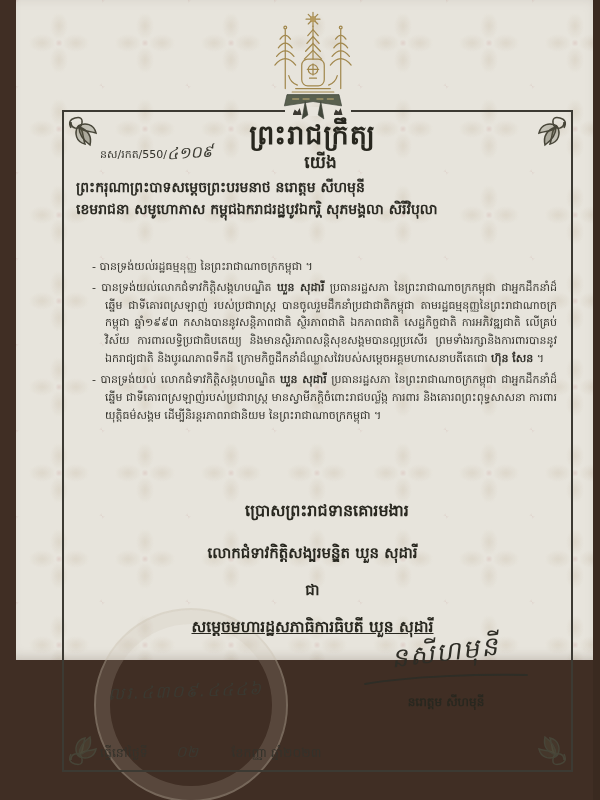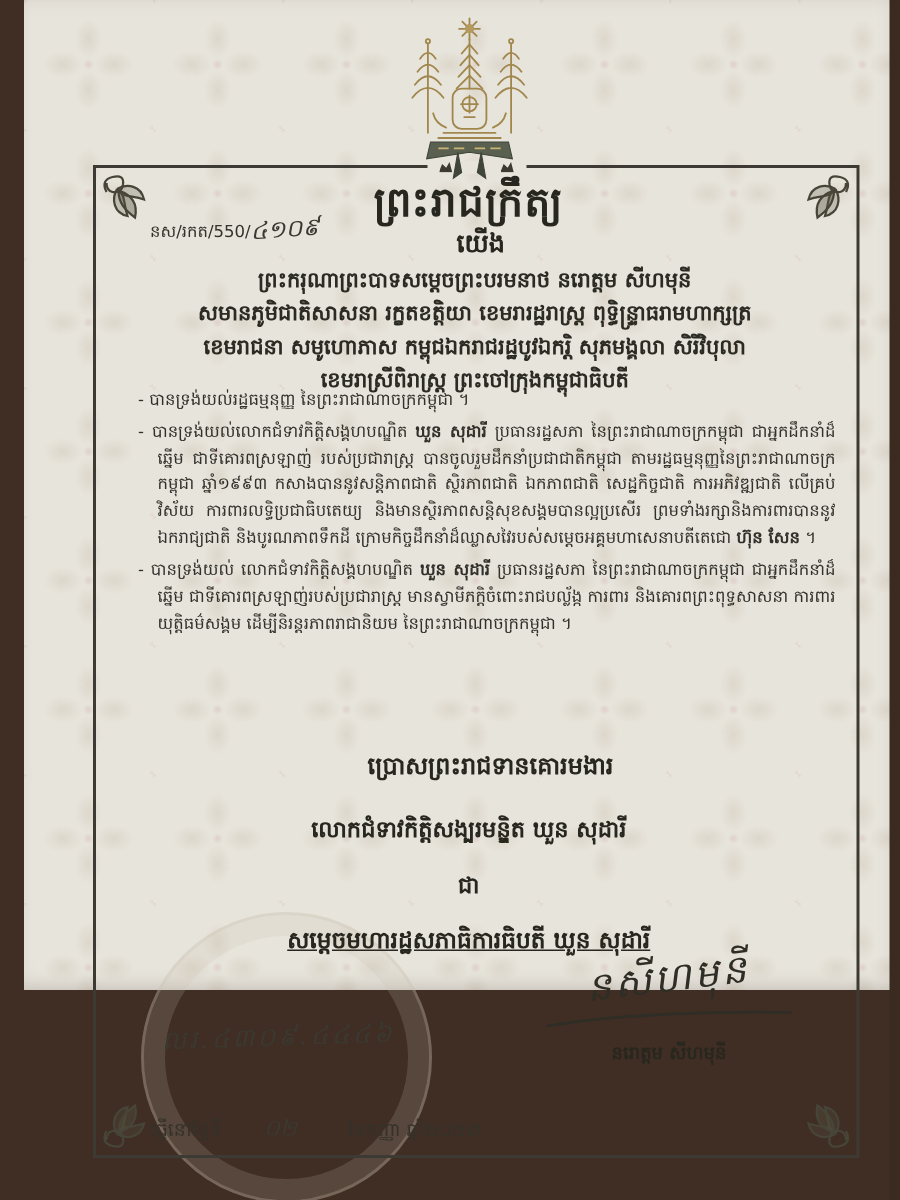--- a/index.html
+++ b/index.html
@@ -51,21 +51,21 @@
   
   .arms{position:absolute;left:50%;top:8px;transform:translateX(-50%);z-index:5;}
   
   .kh-title{position:absolute;left:0;width:100%;top:118px;text-align:center;
     font-size:27px;font-weight:bold;letter-spacing:1px;color:#28271f;}
   .ref-line{position:absolute;left:84px;top:142px;font-size:11px;color:#33322b;white-space:nowrap;}
   .hand{font-style:italic;color:#3a3931;}
   .ref-line .hand{font-size:16px;display:inline-block;transform:rotate(-4deg);}
   .we-word{position:absolute;left:8px;width:100%;top:151px;text-align:center;
     font-size:17px;font-weight:bold;color:#28271f;}
-  .royal-title{position:absolute;left:60px;right:52px;top:176px;text-align:center;
+  .royal-title{position:absolute;left:60px;right:52px;top:176px;
     font-size:14px;font-weight:bold;line-height:1.6;color:#2b2a23;}
   .recitals{position:absolute;left:76px;right:52px;top:258px;
     font-size:11px;line-height:1.62;text-align:justify;color:#31302a;}
   .recital{margin:0 0 3px 0;padding-left:13px;text-indent:-13px;}
   .proclaim{position:absolute;left:0;width:100%;top:500px;text-align:center;color:#28271f;}
   .proclaim div{font-weight:bold;}
   .p-grant{font-size:16px;margin-bottom:19px;padding-left:29px;}
   .p-recipient{font-size:15px;margin-bottom:15px;}
   .p-as{font-size:15px;margin-bottom:15px;}
   .p-newtitle{font-size:15.5px;text-decoration:underline;}
@@ -174,23 +174,21 @@
   </div>
 
   <div class="kh-title">ព្រះរាជក្រឹត្យ</div>
   <div class="ref-line">
     <span>នស/រកត/550/</span><span class="hand">៤១០៩</span>
   </div>
   <div class="we-word">យើង</div>
 
   <div class="royal-title">
     <div>ព្រះករុណាព្រះបាទសម្តេចព្រះបរមនាថ នរោត្តម សីហមុនី</div>
-    <div>សមានភូមិជាតិសាសនា រក្ខតខត្តិយា ខេមរារដ្ឋរាស្ត្រ ពុទ្ធិន្ទ្រាធរាមហាក្សត្រ</div>
     <div>ខេមរាជនា សមូហោភាស កម្ពុជឯករាជរដ្ឋបូវឯករ្តិ សុភមង្គលា សិរីវិបុលា</div>
-    <div>ខេមរាស្រីពិរាស្ត្រ ព្រះចៅក្រុងកម្ពុជាធិបតី</div>
   </div>
 
   <div class="recitals">
     <p class="recital"><span>- បានទ្រង់យល់រដ្ឋធម្មនុញ្ញ នៃព្រះរាជាណាចក្រកម្ពុជា ។</span></p>
     <p class="recital"><span>- បានទ្រង់យល់លោកជំទាវកិត្តិសង្គហបណ្ឌិត </span><span style="font-weight: bold;">ឃួន សុដារី</span><span> ប្រធានរដ្ឋសភា នៃព្រះរាជាណាចក្រកម្ពុជា ជាអ្នកដឹកនាំដ៏ឆ្នើម ជាទីគោរពស្រឡាញ់ របស់ប្រជារាស្ត្រ បានចូលរួមដឹកនាំប្រជាជាតិកម្ពុជា តាមរដ្ឋធម្មនុញ្ញនៃព្រះរាជាណាចក្រកម្ពុជា ឆ្នាំ១៩៩៣ កសាងបាននូវសន្តិភាពជាតិ ស្ថិរភាពជាតិ ឯកភាពជាតិ សេដ្ឋកិច្ចជាតិ ការអភិវឌ្ឍជាតិ លើគ្រប់វិស័យ ការពារលទ្ធិប្រជាធិបតេយ្យ និងមានស្ថិរភាពសន្តិសុខសង្គមបានល្អប្រសើរ ព្រមទាំងរក្សានិងការពារបាននូវឯករាជ្យជាតិ និងបូរណភាពទឹកដី ក្រោមកិច្ចដឹកនាំដ៏ឈ្លាសវៃរបស់សម្តេចអគ្គមហាសេនាបតីតេជោ </span><span style="font-weight: bold;">ហ៊ុន សែន</span><span> ។</span></p>
     <p class="recital"><span>- បានទ្រង់យល់ លោកជំទាវកិត្តិសង្គហបណ្ឌិត </span><span style="font-weight: bold;">ឃួន សុដារី</span><span> ប្រធានរដ្ឋសភា នៃព្រះរាជាណាចក្រកម្ពុជា ជាអ្នកដឹកនាំដ៏ឆ្នើម ជាទីគោរពស្រឡាញ់របស់ប្រជារាស្ត្រ មានស្វាមីភក្តិចំពោះរាជបល្ល័ង្ក ការពារ និងគោរពព្រះពុទ្ធសាសនា ការពារយុត្តិធម៌សង្គម ដើម្បីនិរន្តរភាពរាជានិយម នៃព្រះរាជាណាចក្រកម្ពុជា ។</span></p>
   </div>
 
   <div class="proclaim">
     <div class="p-grant">ប្រោសព្រះរាជទានគោរមងារ</div>

